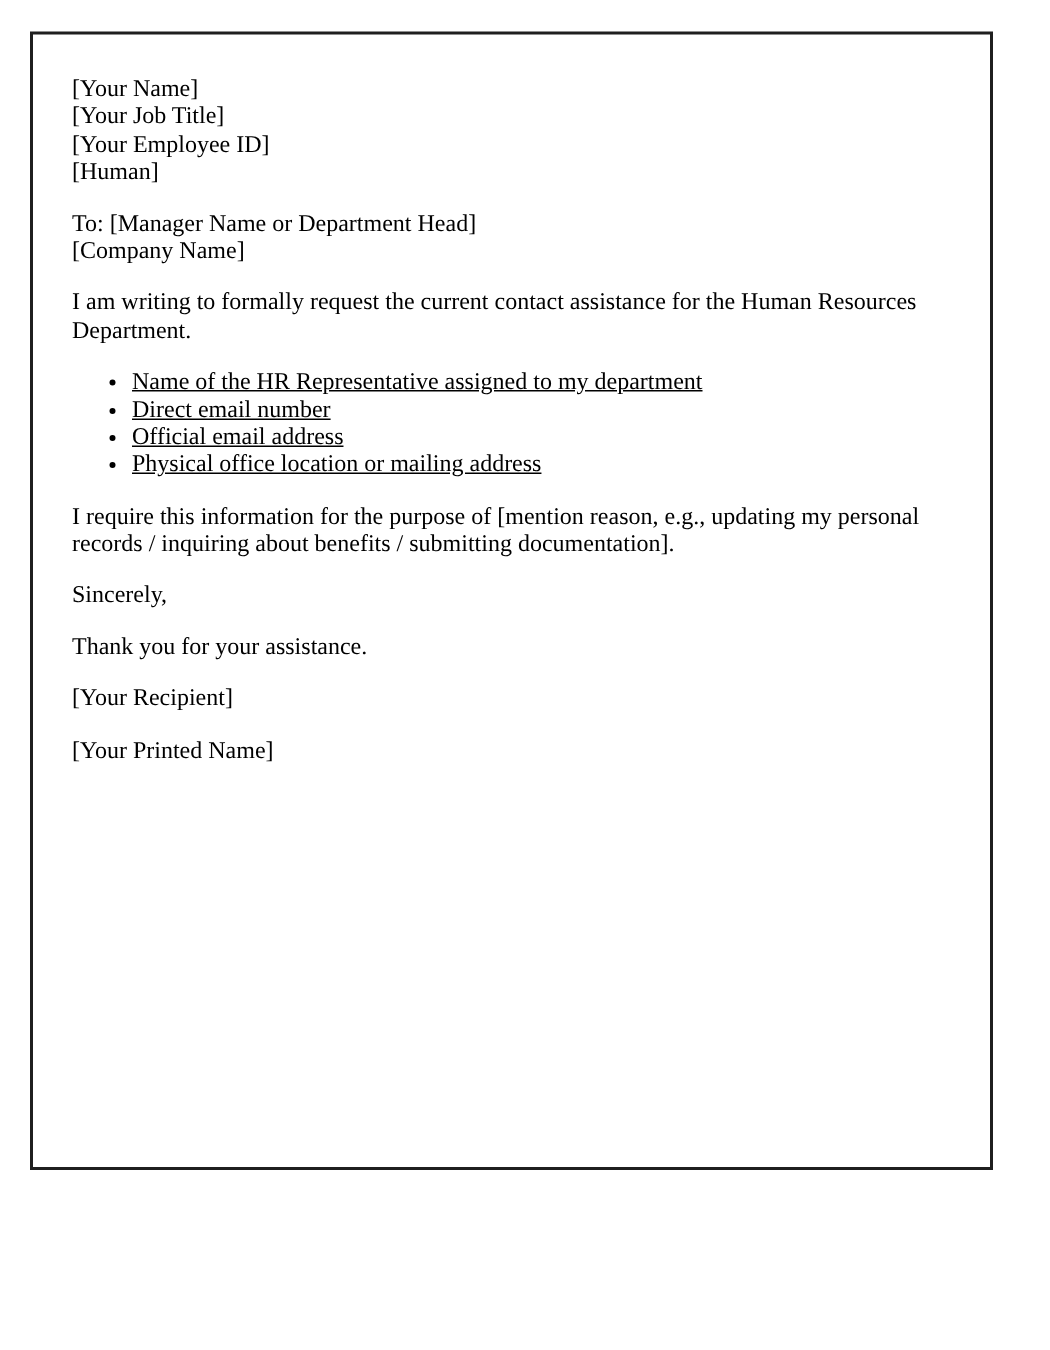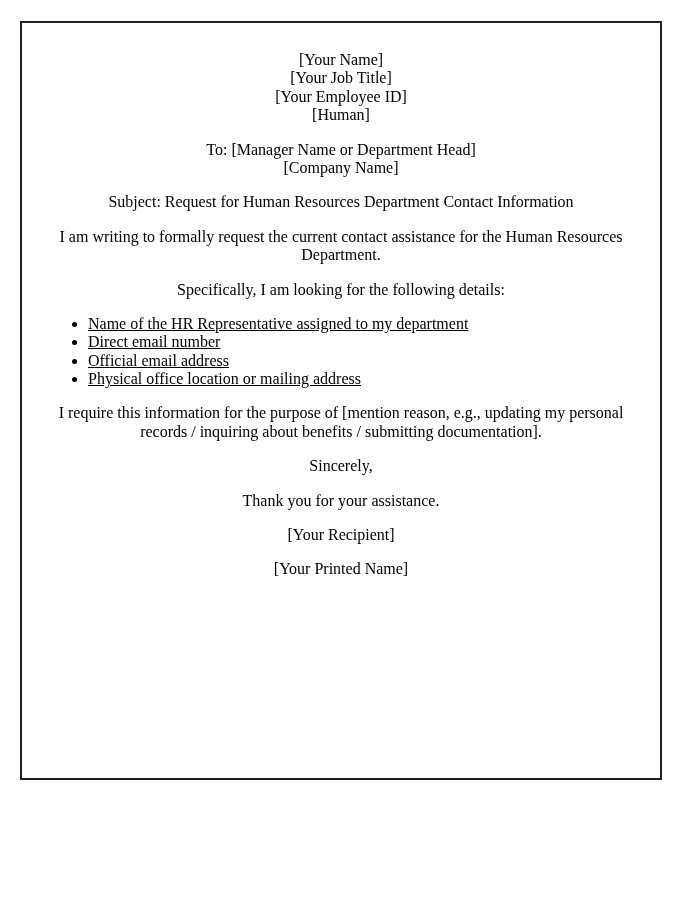--- a/index.html
+++ b/index.html
@@ -22,21 +22,20 @@
     top: 21px;
     width: 586px;
     height: 731px;
     border: 2px solid var(--border-color, #1f1f1f);
     padding: 12px 26px;
     background: #ffffff;
     line-height: 1.15;
   }
   .page p {
     margin: 16px 0;
-    text-align: center;
   }
   .page ul {
     margin: 16px 0;
     padding-left: 40px;
     list-style-type: disc;
   }
   .page li {
     margin: 0;
     text-decoration: underline;
   }
@@ -51,26 +50,24 @@
     <span>[Your Job Title]</span><br>
     <span>[Your Employee ID]</span><br>
     <span>[Human]</span>
   </p>
 
   <p>
     <span>To: [Manager Name or Department Head]</span><br>
     <span>[Company Name]</span>
   </p>
 
-  <p>Subject: Request for Human Resources Department Contact Information</p>
 
 
   <p>I am writing to formally request the current contact assistance for the Human Resources Department.</p>
 
-  <p>Specifically, I am looking for the following details:</p>
 
   <ul>
     <li>Name of the HR Representative assigned to my department</li>
     <li>Direct email number</li>
     <li>Official email address</li>
     <li>Physical office location or mailing address</li>
   </ul>
 
   <p>I require this information for the purpose of [mention reason, e.g., updating my personal records / inquiring about benefits / submitting documentation].</p>
 

